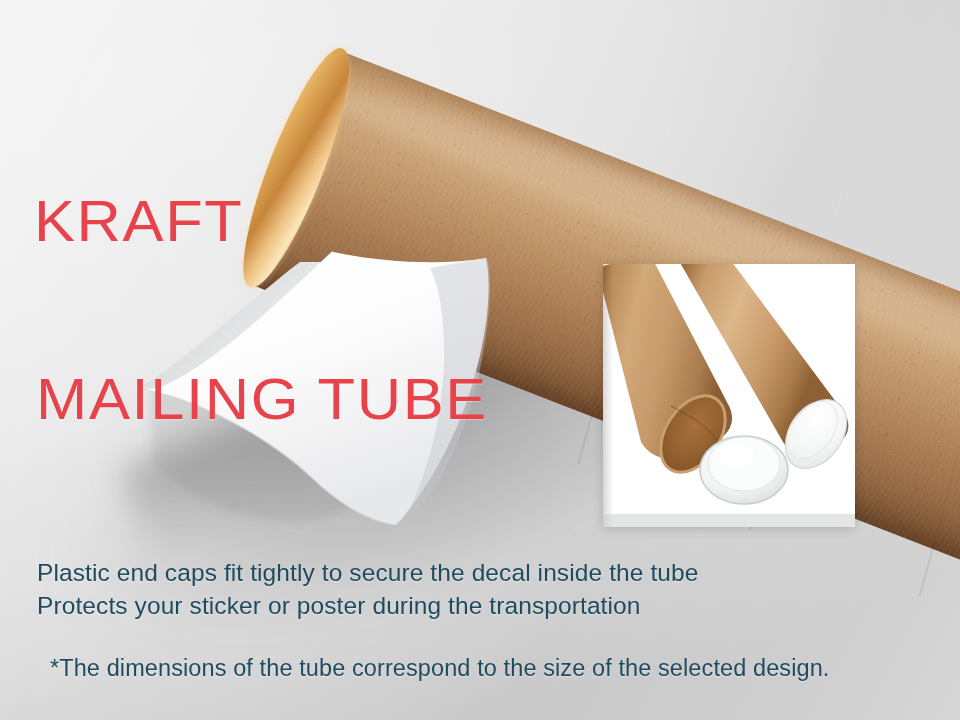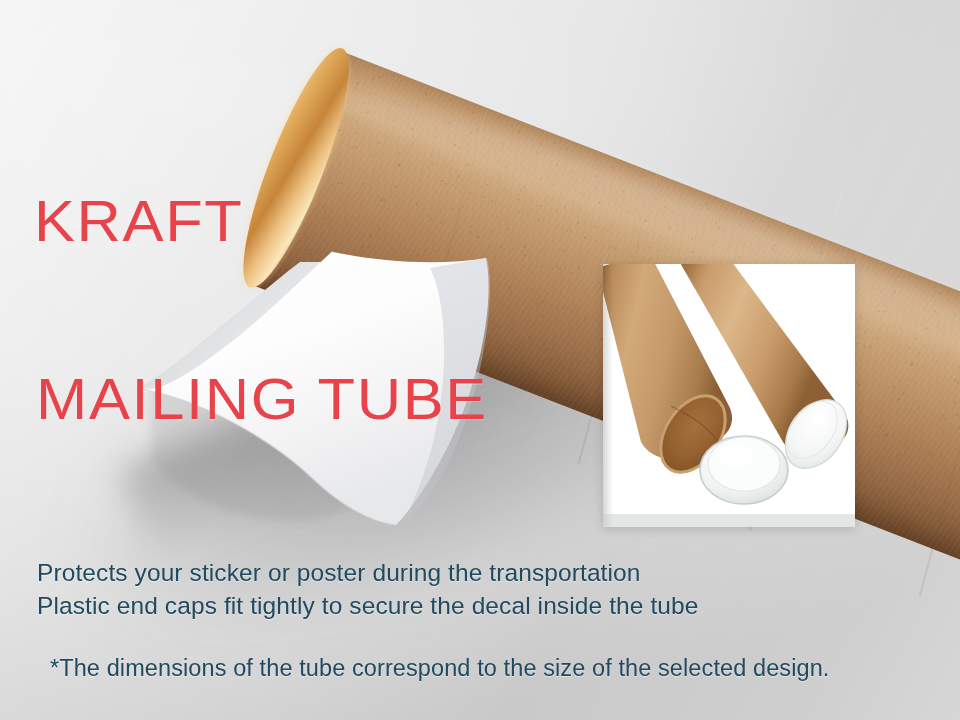--- a/index.html
+++ b/index.html
@@ -374,19 +374,19 @@
       <rect x="0" y="250" width="252" height="13" fill="#c9cbcb" opacity="0.5"></rect>
     </svg>
   </div>
 
   <h1 class="title">
     <span class="line line1">KRAFT</span>
     <span class="line line2">MAILING TUBE</span>
   </h1>
 
   <div class="body-copy">
+    <span class="line">Plastic end caps fit tightly to secure the decal inside the tube</span>
     <span class="line">Protects your sticker or poster during the transportation</span>
-    <span class="line">Plastic end caps fit tightly to secure the decal inside the tube</span>
   </div>
 
   <div class="footnote">*The dimensions of the tube correspond to the size of the selected design.</div>
 
 </div>
 
 </body></html>

